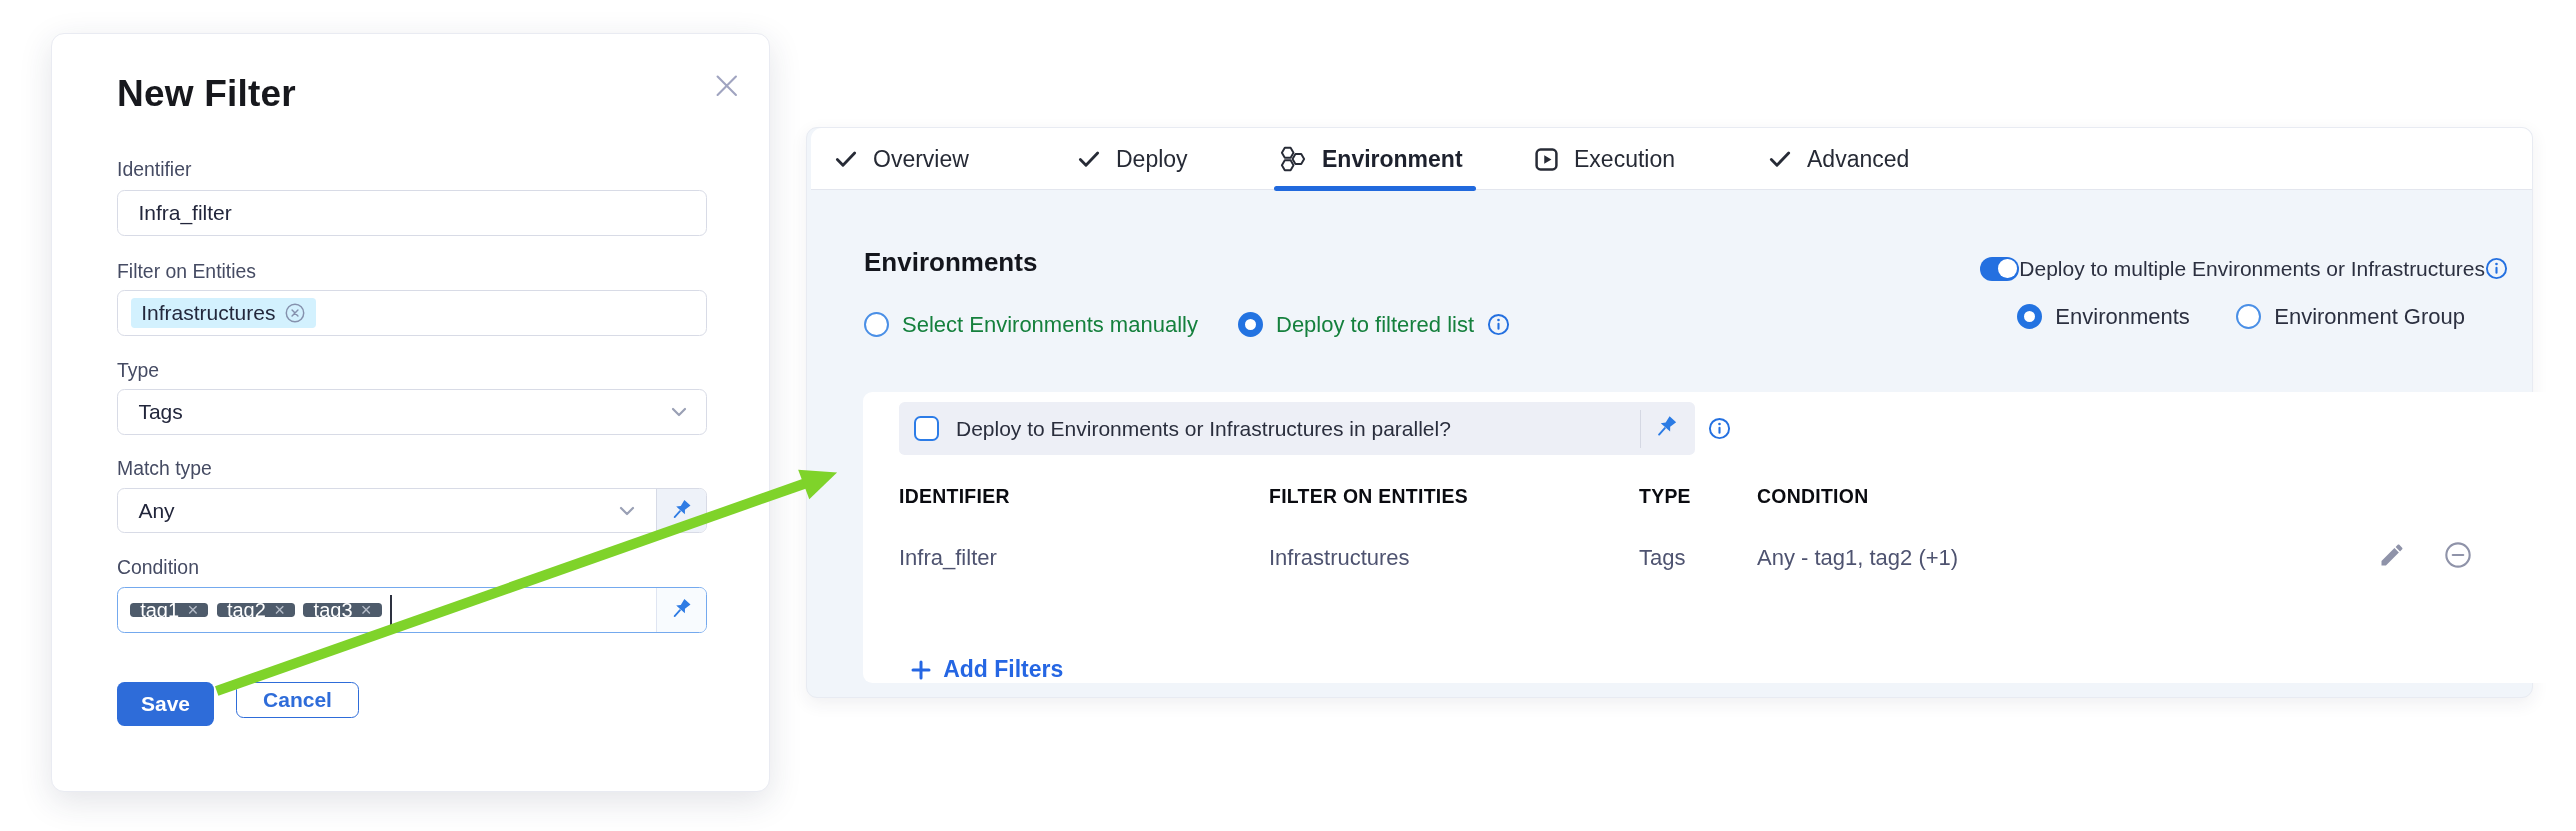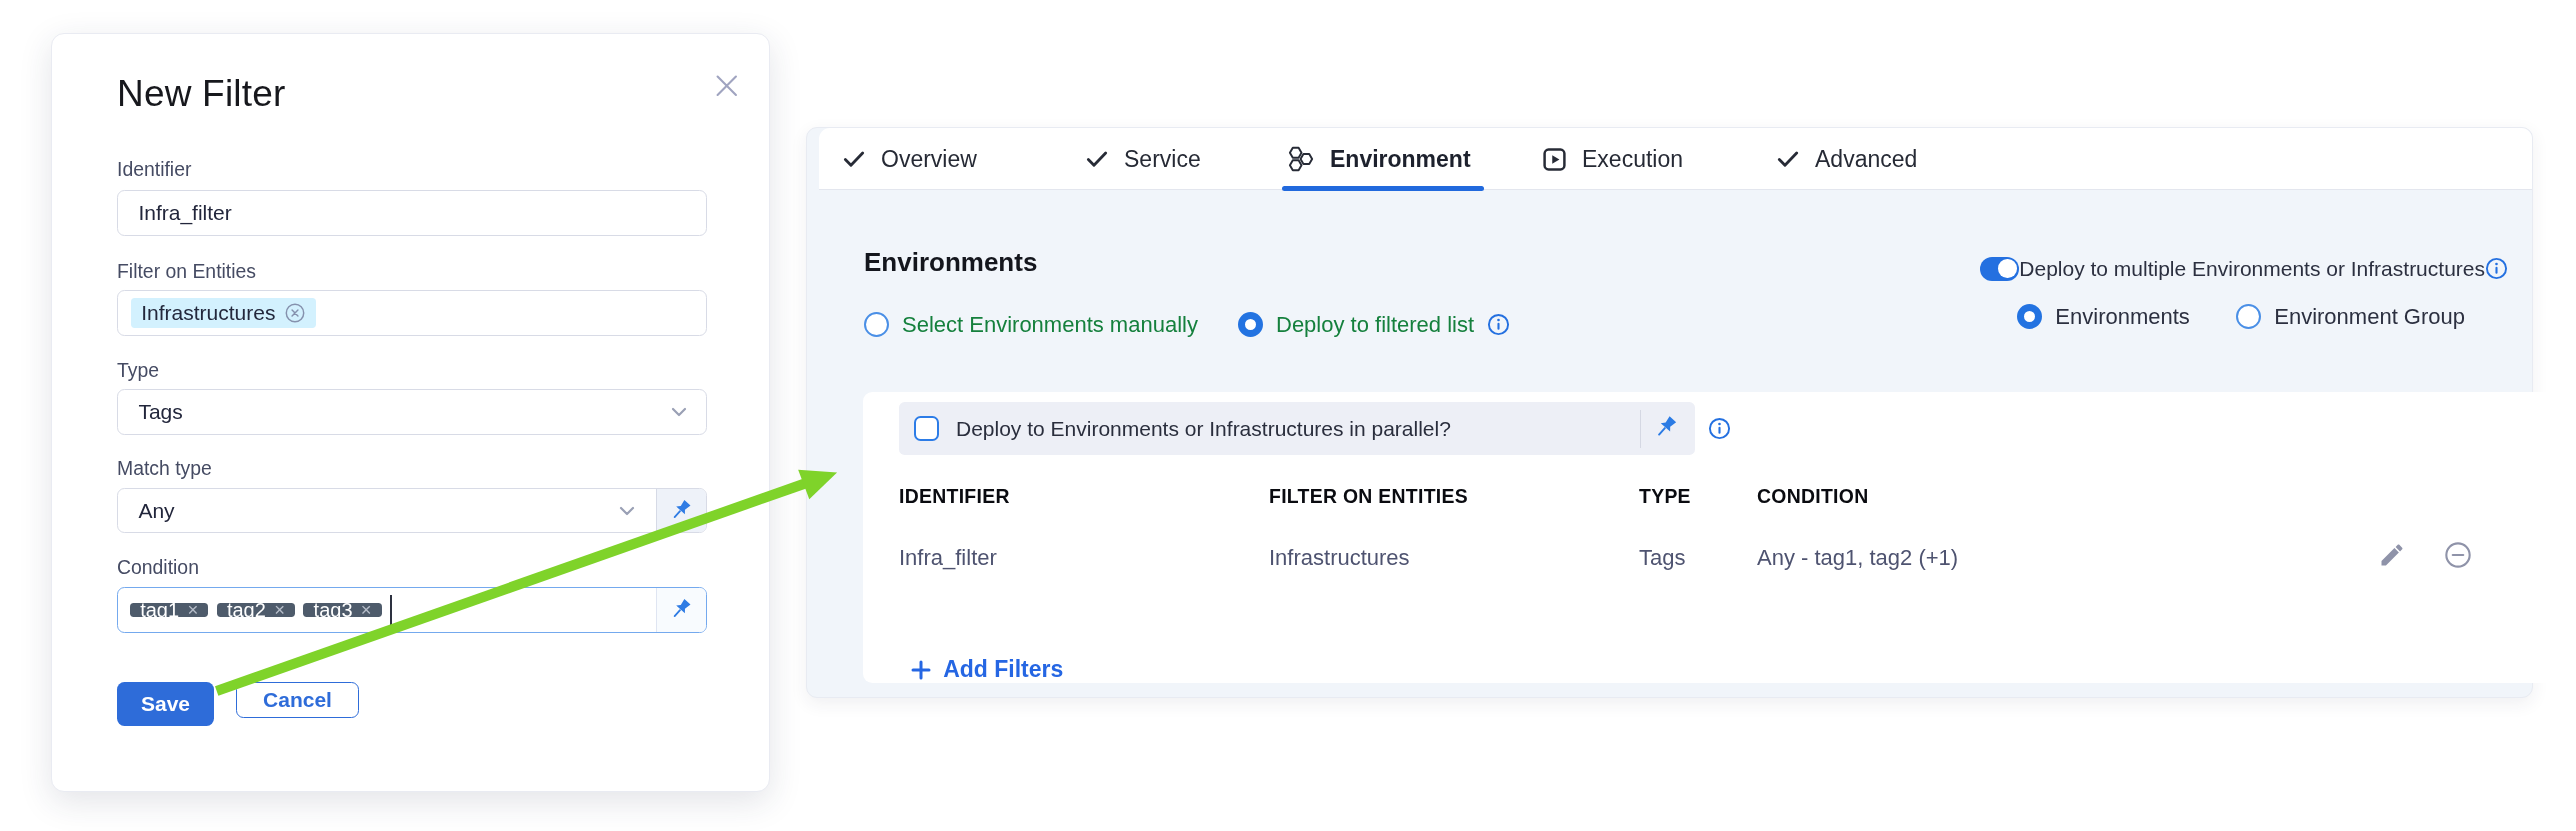--- a/index.html
+++ b/index.html
@@ -6,21 +6,21 @@
   html,body { width:2576px; height:832px; background:#ffffff; overflow:hidden;
               font-family:"Liberation Sans", sans-serif; position:relative; }
   svg { display:block; }
 
   
   #modal { position:absolute; left:51px; top:33px; width:719px; height:759px;
            background:#fff; border:1.4px solid #e9ebf2; border-radius:13px;
            box-shadow:0 9.3px 33px rgba(36,44,74,.13); z-index:5; }
   #modal-close { position:absolute; left:656px; top:33px; width:37px; height:37px;
                  color:#a0a4c0; cursor:pointer; display:flex; align-items:center; justify-content:center; }
-  #modal-title { position:absolute; left:65px; top:39px; font-size:37px; font-weight:400; color:#17181d; letter-spacing:0.2px; }
+  #modal-title { position:absolute; left:65px; top:39px; font-size:37px; font-weight:700; color:#17181d; letter-spacing:0.2px; }
   .fld-label { position:absolute; left:65px; font-size:19.4px; color:#454b63; }
   .inputbox { position:absolute; left:65px; width:590px; height:46px; background:#fff;
               border:1.9px solid #d8dbe6; border-radius:7.4px; display:flex; align-items:center; }
   .inputbox .textval { font-size:21px; color:#22263b; padding-left:20.4px; }
   .chev { position:absolute; right:15px; top:50%; transform:translateY(-50%); color:#9aa0b5; }
   
   .chip-cyan { display:flex; align-items:center; gap:8.3px; margin-left:13px; height:30px;
                background:#d3f1fe; border-radius:3.7px; padding:0 10.2px; font-size:21px; color:#23283c; }
   .chip-cyan .xcirc { color:#8591ad; }
   
@@ -40,21 +40,21 @@
               border:none; border-radius:7.4px; color:#fff; font-size:21px; font-weight:700;
               font-family:"Liberation Sans",sans-serif; cursor:pointer; }
   #cancel-btn { position:absolute; left:184px; top:648px; width:123px; height:36px; background:#fff;
               border:1.9px solid #2e6cd9; border-radius:7.4px; color:#2e6cd9; font-size:21px; font-weight:700;
               font-family:"Liberation Sans",sans-serif; cursor:pointer; }
 
   
   #panel { position:absolute; left:806px; top:127px; width:1727px; height:571px;
            background:#f1f5fa; border:1.4px solid #e8ebf2; border-radius:11px;
            box-shadow:0 5.6px 16.7px rgba(36,44,74,.07); }
-  #tabbar { position:absolute; left:12px; top:0; right:0; height:62px; background:#fff;
+  #tabbar { position:absolute; left:4px; top:0; right:0; height:62px; background:#fff;
             border-bottom:1.9px solid #e3e6ee; border-radius:11px 11px 0 0; }
   .tab { position:absolute; top:0; height:62px; display:flex; align-items:center; gap:14px;
          font-size:23px; font-weight:500; color:#262a35; cursor:pointer; }
   .tab .ticon { color:#272b36; }
   .tab.active { font-weight:700; color:#1d212d; }
   #tab-underline { position:absolute; left:463px; bottom:-1.9px; width:202px; height:4.6px;
                    background:#2169dd; border-radius:2.8px; }
 
   #env-heading { position:absolute; left:57px; top:119px; font-size:26px; font-weight:700; color:#14161d; }
   .radio-item { position:absolute; display:flex; align-items:center; gap:13px; height:25px;
@@ -190,21 +190,21 @@
           </svg>
       </span>
       <span>Overview</span>
     </div>
     <div class="tab" style="left:265px">
       <span class="ticon">
         <svg width="26" height="26" viewBox="0 0 24 24">
             <path d="M4 12.5l5.2 5.2L20 6.5" fill="none" stroke="currentColor" stroke-width="2.6" stroke-linecap="round" stroke-linejoin="round"></path>
           </svg>
       </span>
-      <span>Service</span>
+      <span>Deploy</span>
     </div>
     <div class="tab active" style="left:468px">
       <span class="ticon">
         <svg width="29" height="29" viewBox="0 0 30 30" fill="none" stroke="currentColor" stroke-width="2" stroke-linejoin="round">
           <polygon points="3,8 6,2.8 12,2.8 15,8 12,13.2 6,13.2"></polygon>
           <polygon points="3,21 6,15.8 12,15.8 15,21 12,26.2 6,26.2"></polygon>
           <polygon points="14,14.5 17,9.3 23,9.3 26,14.5 23,19.7 17,19.7"></polygon>
         </svg>
       </span>
       <span>Environment</span>

